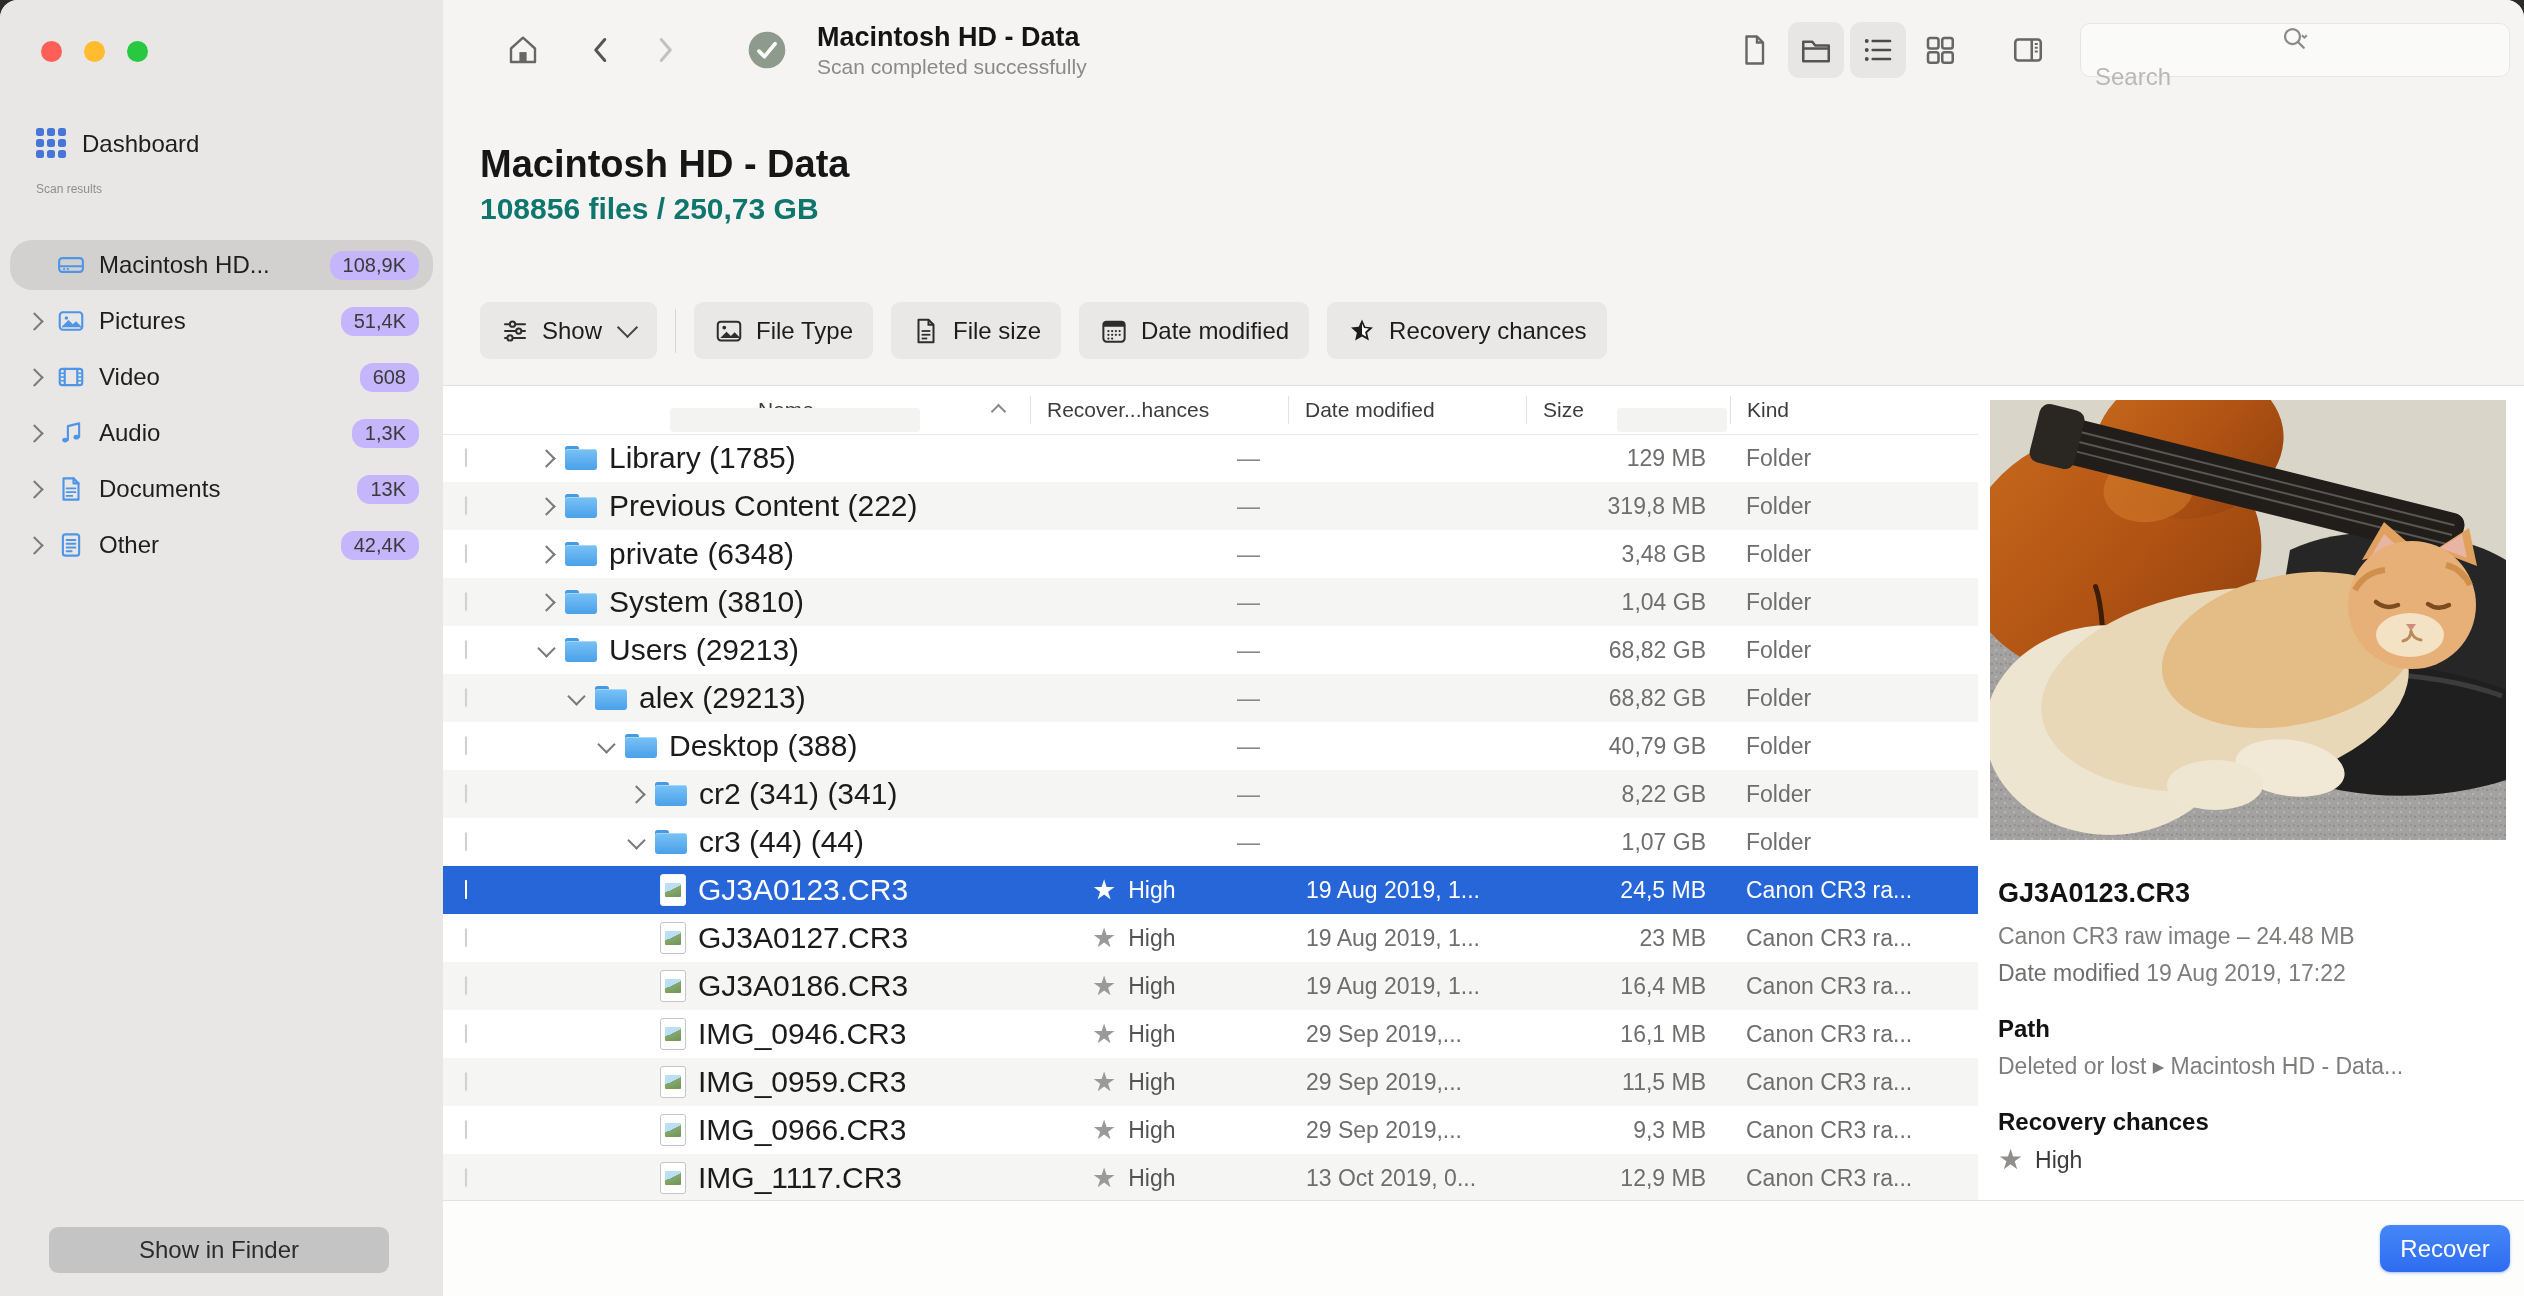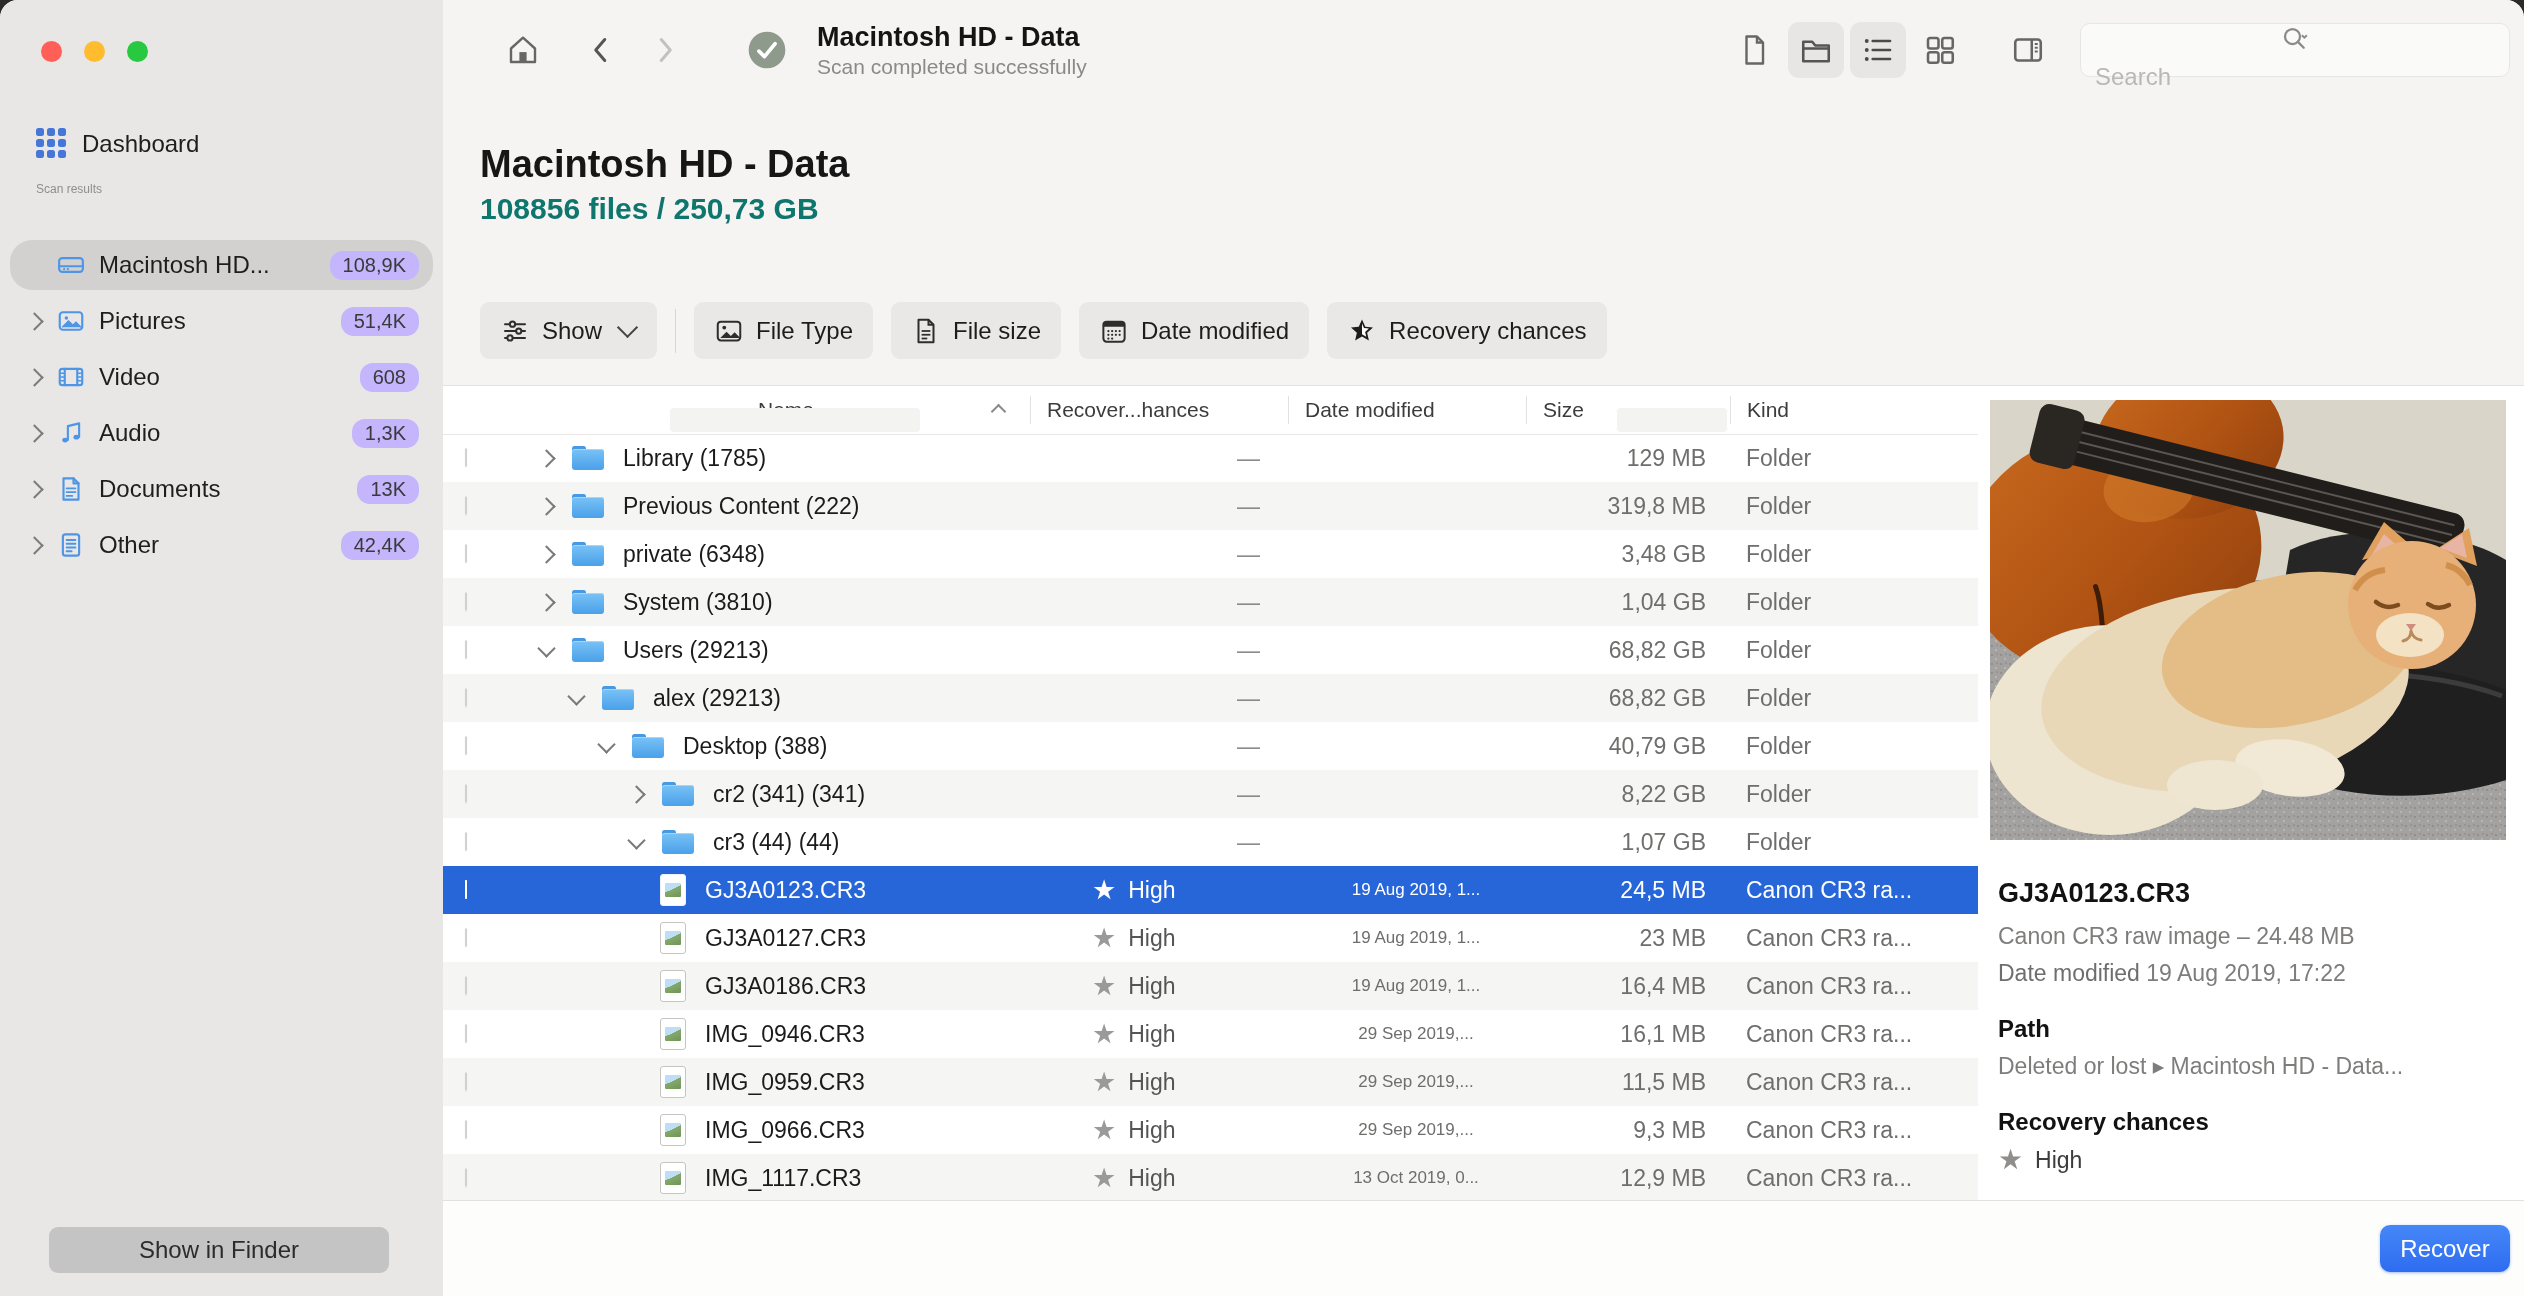--- a/index.html
+++ b/index.html
@@ -66,21 +66,21 @@
   .thead .hc.bl{border-left:1px solid #e2e1e0;padding-left:16px;}
   .hc-name{padding-left:22px;justify-content:center;}
   .sort-chev{position:absolute;right:26px;top:10px;width:9px;height:9px;border-left:2px solid #8a8a8a;border-top:2px solid #8a8a8a;transform:rotate(45deg);}
   .ghost{position:absolute;background:#f3f3f2;border-radius:4px;height:24px;top:12px;}
   .tbody{position:absolute;top:48px;left:0;right:0;bottom:0;}
   .trow{height:48px;}
   .trow:nth-child(even){background:#f5f5f4;}
   .trow.selected{background:#2766d9;}
   .cb{width:29px;height:29px;border:1.5px solid #d2d1d0;border-radius:7px;background:#fff;margin-left:22px;box-shadow:0 1px 2px rgba(0,0,0,.06);}
   .trow.selected .cb{border-color:#fff;}
-  .cell-name{display:flex;align-items:center;gap:19px;font-size:23px;color:#1b1b1b;white-space:nowrap;overflow:hidden;}
+  .cell-name{display:flex;align-items:center;gap:12px;font-size:30px;color:#1b1b1b;white-space:nowrap;overflow:hidden;}
   .trow.selected .cell-name{color:#fff;}
   .lvl1 .cell-name{padding-left:20px;}
   .lvl2 .cell-name{padding-left:50px;}
   .lvl3 .cell-name{padding-left:80px;}
   .lvl4 .cell-name{padding-left:110px;}
   .lvl5 .cell-name{padding-left:140px;}
   .tchev{width:11px;height:11px;border-right:2.2px solid #7a7a7a;border-bottom:2.2px solid #7a7a7a;flex:0 0 11px;}
   .tchev.right{transform:rotate(-45deg);}
   .tchev.down{transform:rotate(45deg);margin-top:-4px;}
   .folder-ic{width:32px;height:26px;position:relative;flex:0 0 32px;}
@@ -88,21 +88,21 @@
   .folder-ic::after{content:"";position:absolute;top:4px;left:0;right:0;bottom:1px;border-radius:3px;background:linear-gradient(#79c2f5,#4aa0ea);box-shadow:inset 0 1px 0 #a3d7fa;}
   .file-ic{width:24px;height:30px;background:#fff;border:1px solid #c6c5c4;border-radius:3px;position:relative;flex:0 0 24px;}
   .file-ic::after{content:"";position:absolute;left:4px;right:4px;top:8px;bottom:8px;background:linear-gradient(155deg,#bcdff6 45%,#86a86b 45%,#6f9458 100%);border-radius:1px;}
   .trow.selected .file-ic{border-color:#ecf2ff;}
   .cell-rec{display:flex;align-items:center;padding-left:62px;position:relative;height:100%;}
   .cell-rec .star{font-size:27px;color:#9a9a99;line-height:1;margin-right:12px;}
   .trow.selected .cell-rec .star{color:#fff;}
   .cell-rec .rec-t{font-size:23px;color:#555;}
   .trow.selected .cell-rec .rec-t{color:#fff;}
   .cell-rec .dash{position:absolute;right:28px;font-size:23px;color:#8b8a89;}
-  .cell-date{font-size:17px;color:#6f6e6d;padding-left:18px;white-space:nowrap;text-align:center;}
+  .cell-date{font-size:23px;color:#6f6e6d;padding-left:18px;white-space:nowrap;}
   .trow.selected .cell-date{color:#fff;}
   .cell-size{font-size:23px;color:#6f6e6d;text-align:right;padding-right:24px;white-space:nowrap;}
   .trow.selected .cell-size{color:#fff;}
   .cell-kind{font-size:23px;color:#6f6e6d;padding-left:16px;white-space:nowrap;overflow:hidden;}
   .trow.selected .cell-kind{color:#fff;}
 
   
   .preview{position:absolute;top:385px;left:1535px;right:0;bottom:95px;background:#fff;border-top:1px solid #e3e2e1;}
   .pv-img{position:absolute;top:14px;left:12px;width:516px;height:440px;overflow:hidden;}
   .pv-text{position:absolute;top:492px;left:20px;right:16px;}

